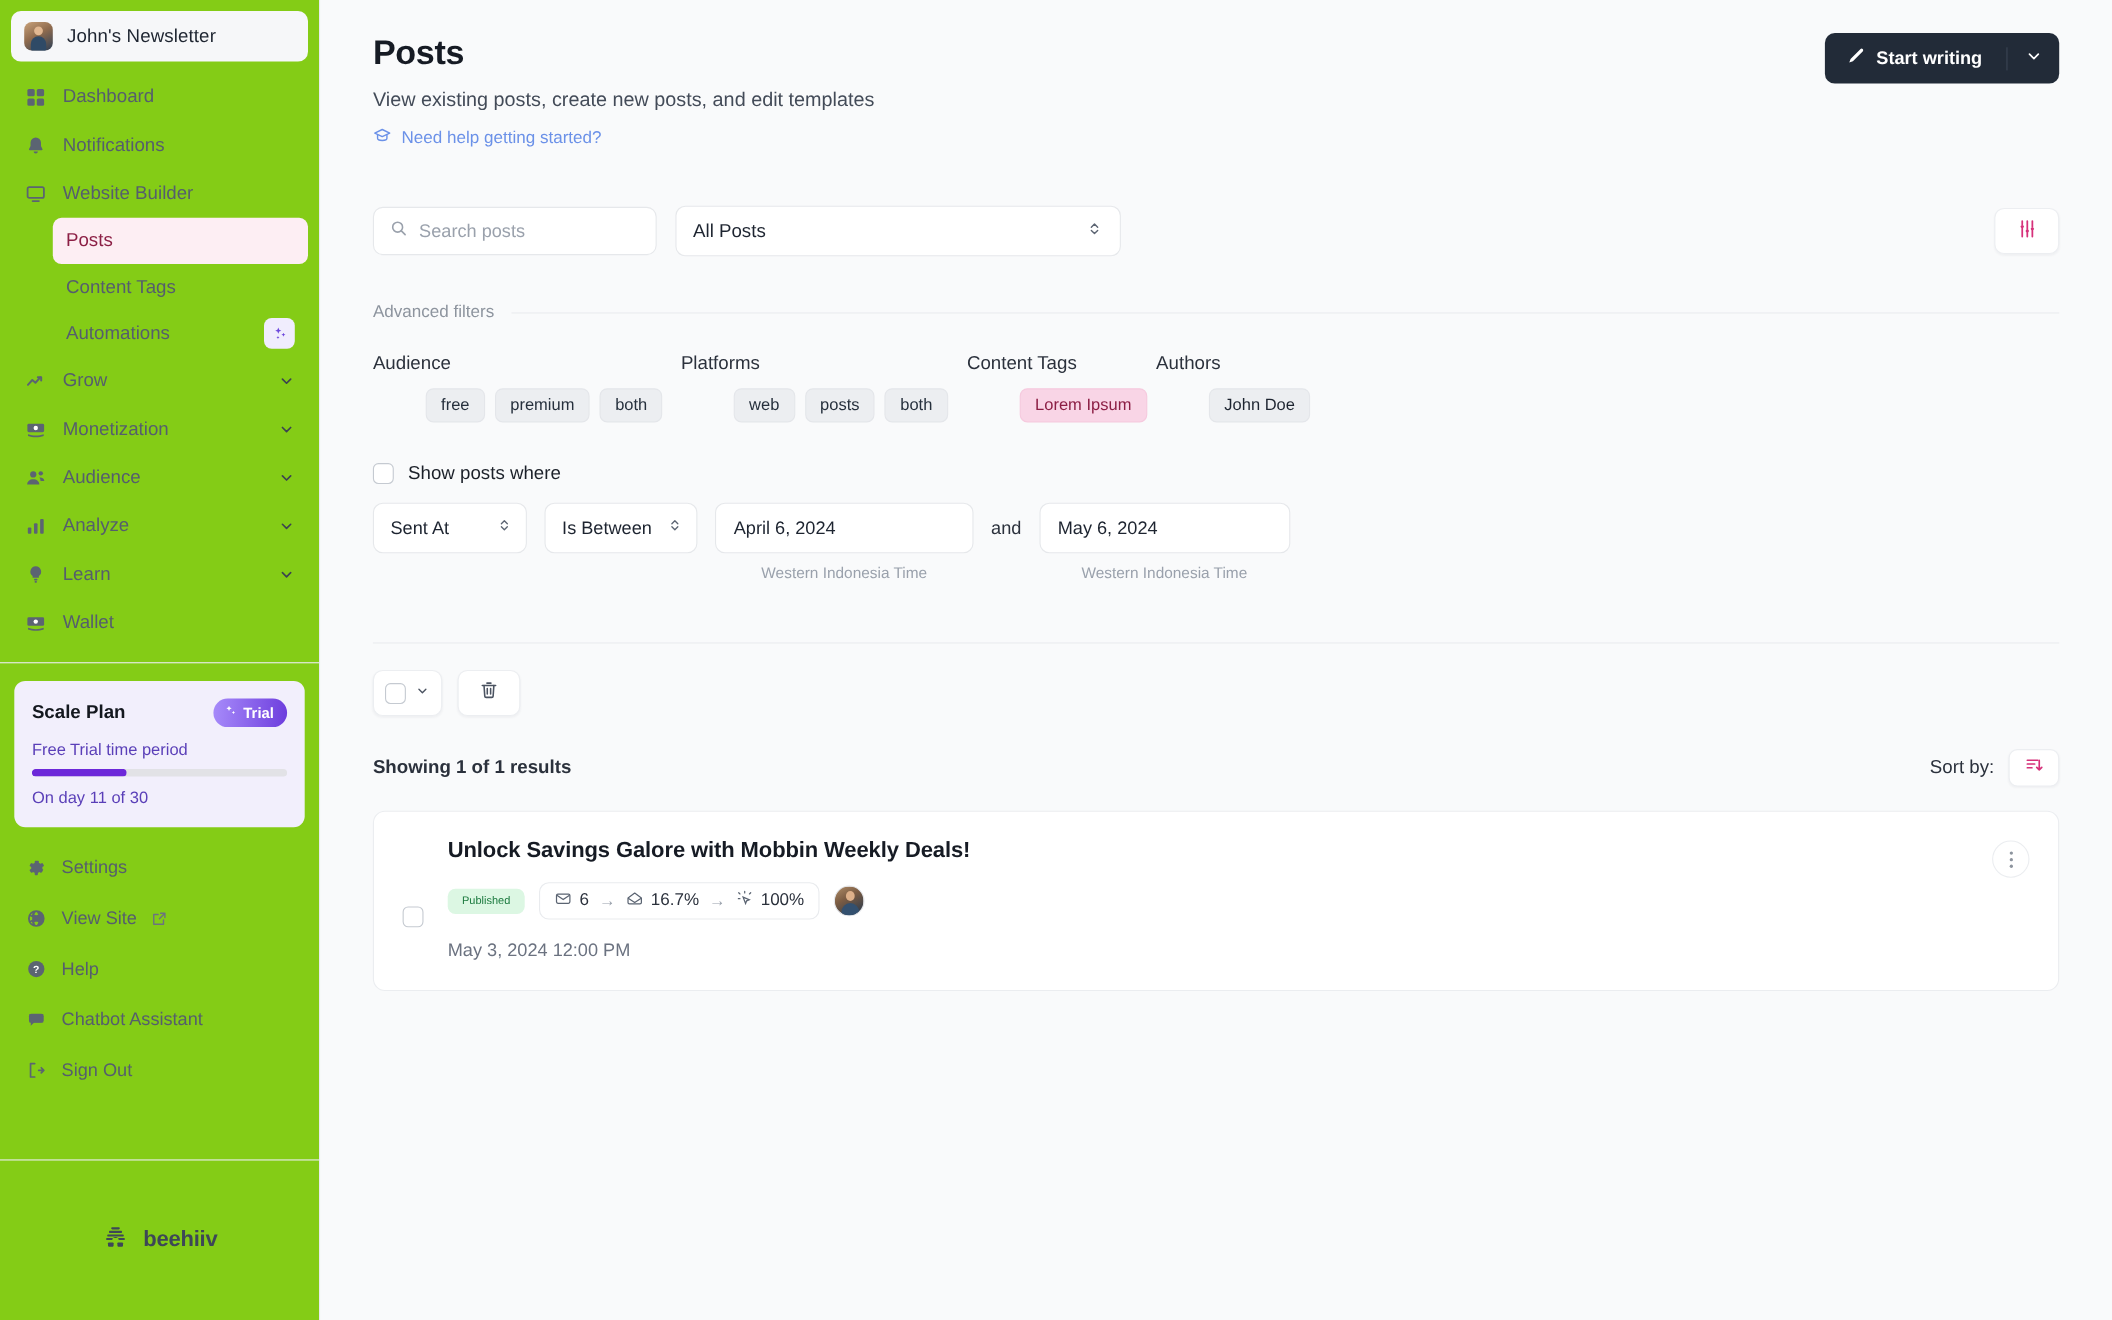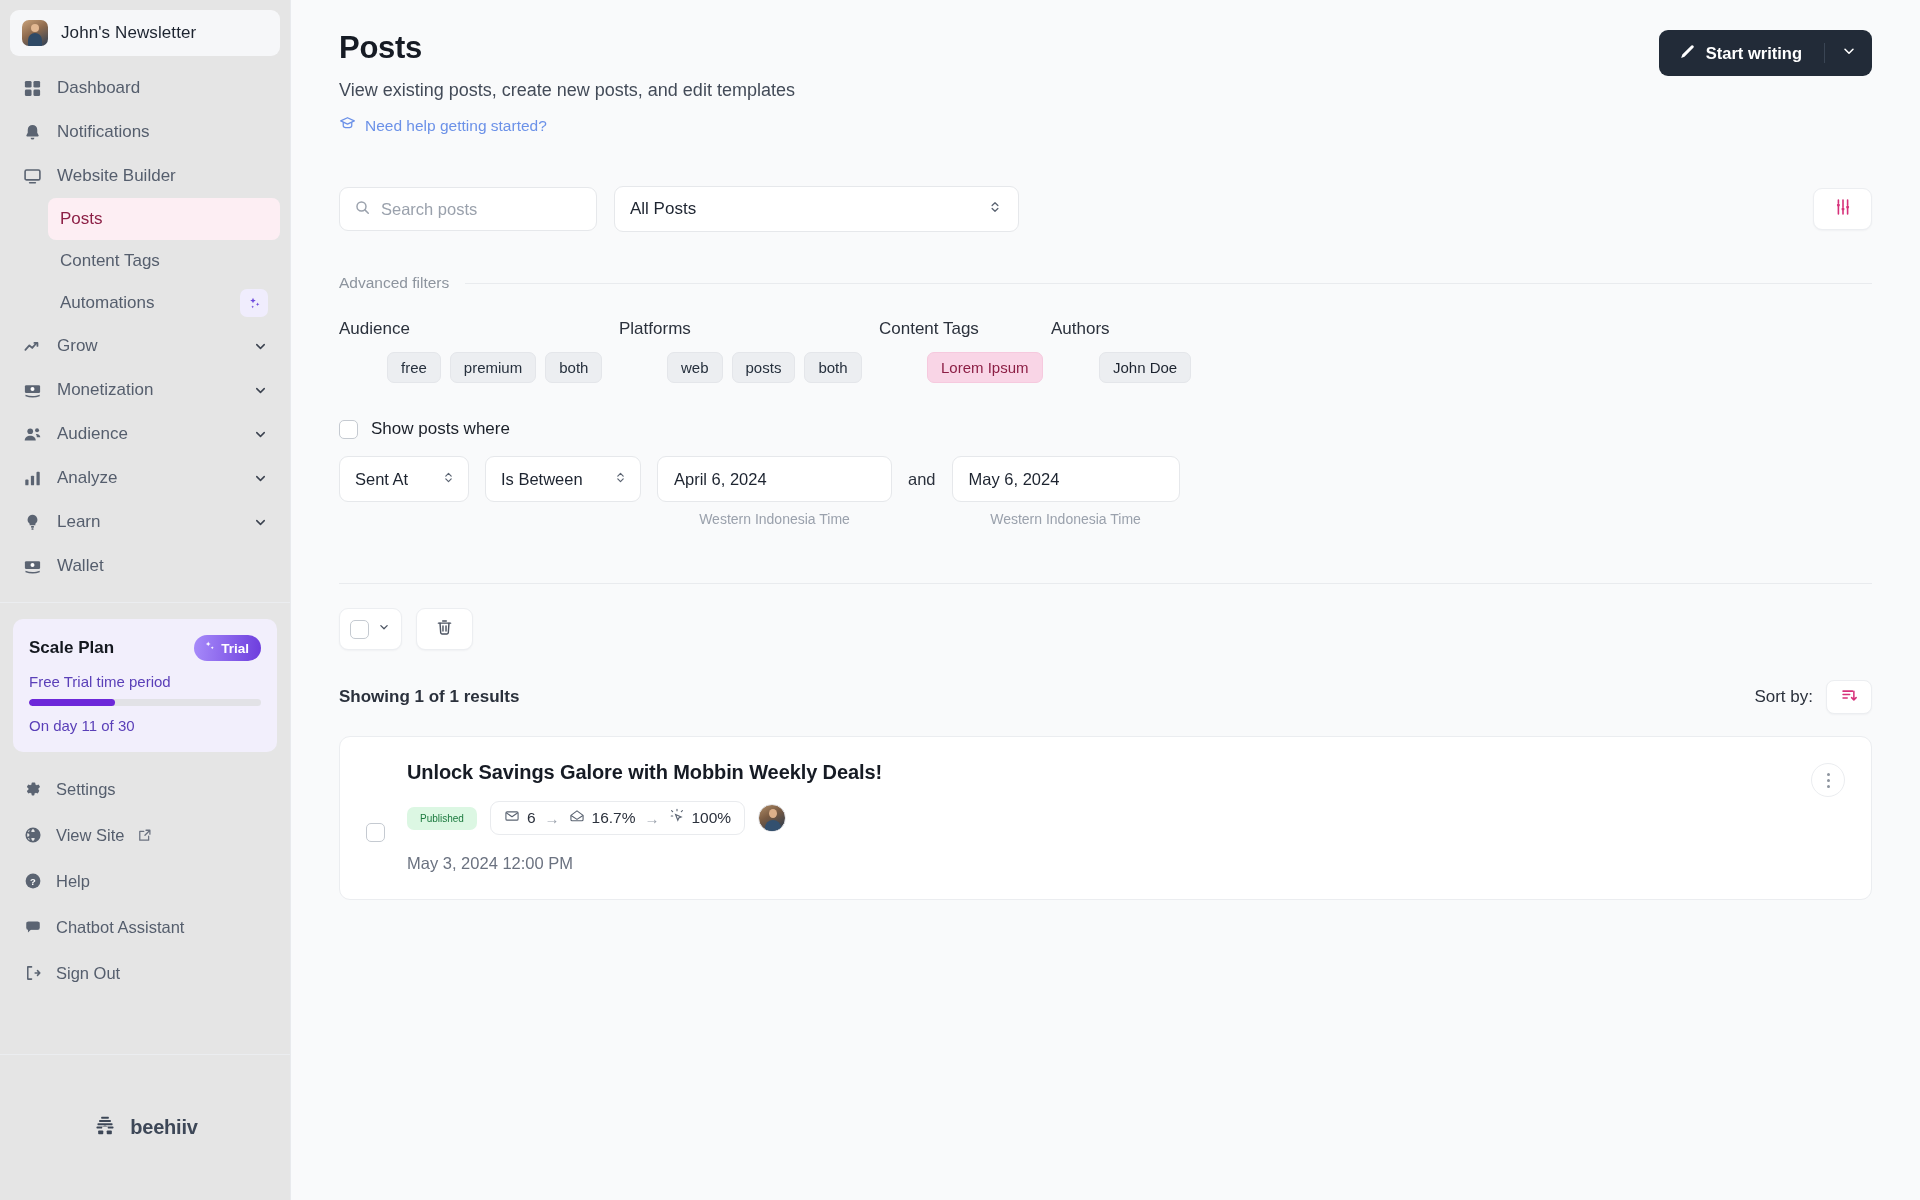--- a/index.html
+++ b/index.html
@@ -7,21 +7,21 @@
     width: 1920px; height: 1200px;
     font-family: "Liberation Sans", sans-serif;
     background: #f9fafb;
     overflow: hidden;
   }
   .app { display: flex; width: 1920px; height: 1200px; }
 
   
   .sidebar {
     width: 291px; height: 1200px;
-    background: #e5e5e5;
+    background: #84cc16;
     border-right: 1px solid #e8eaed;
     display: flex; flex-direction: column;
     flex: 0 0 291px;
   }
   .sb-scroll { flex: 1 1 auto; display: flex; flex-direction: column; overflow: hidden; }
 
   .brand {
     margin: 10px 10px 6px 10px;
     height: 46px;
     display: flex; align-items: center; gap: 13px;
@@ -594,31 +594,31 @@
         </div>
       </div>
     </div>
 
     <div class="where-row">
       <span class="chk"></span>
       <span class="where-label">Show posts where</span>
     </div>
 
     <div class="date-row">
-      <div class="mini-select" style="width:130px">
+      <div class="mini-select" style="width:140px">
         <span>Sent At</span>
         <span>
           <svg width="15" height="15" viewBox="0 0 20 20" fill="none" stroke="#5b6472" stroke-width="1.6" stroke-linecap="round" stroke-linejoin="round">
               <path d="M6.4 8.2L10 4.6l3.6 3.6"></path>
               <path d="M6.4 11.8L10 15.4l3.6-3.6"></path>
             </svg>
         </span>
       </div>
 
-      <div class="mini-select" style="width:156px">
+      <div class="mini-select" style="width:139px">
         <span>Is Between</span>
         <span>
           <svg width="15" height="15" viewBox="0 0 20 20" fill="none" stroke="#5b6472" stroke-width="1.6" stroke-linecap="round" stroke-linejoin="round">
               <path d="M6.4 8.2L10 4.6l3.6 3.6"></path>
               <path d="M6.4 11.8L10 15.4l3.6-3.6"></path>
             </svg>
         </span>
       </div>
 
       <div class="date-field-wrap">

